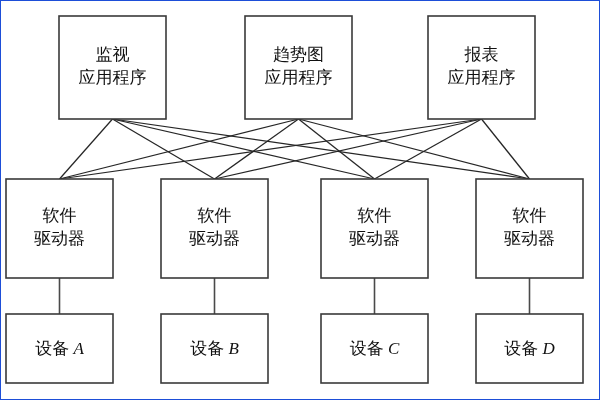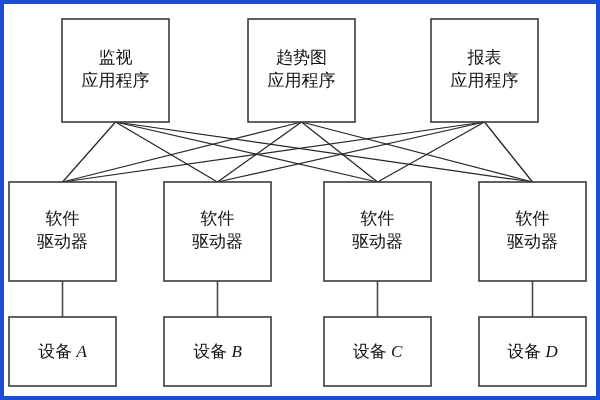--- a/index.html
+++ b/index.html
@@ -10,21 +10,21 @@
   body {
     font-family: "Liberation Serif", "DejaVu Serif", serif;
   }
   #canvas {
     position: relative;
     width: 600px;
     height: 400px;
     background: #ffffff;
     overflow: hidden;
     box-sizing: border-box;
-    border: 4px solid #1d4ed8;
+    border: 1px solid #1d4ed8;
   }
   #diagram-svg {
     position: absolute;
     left: 0;
     top: 0;
     width: 600px;
     height: 400px;
   }
   .node-box {
     fill: #ffffff;

